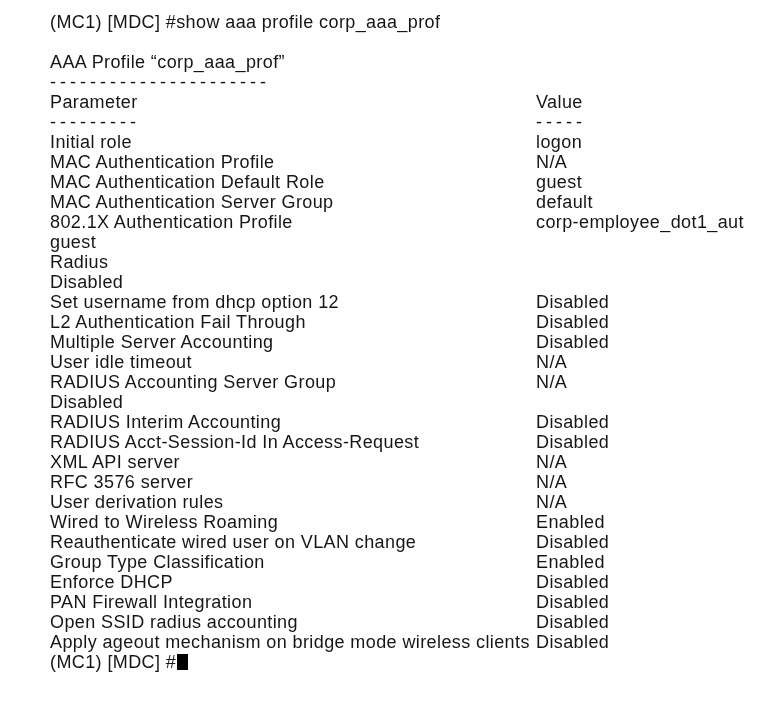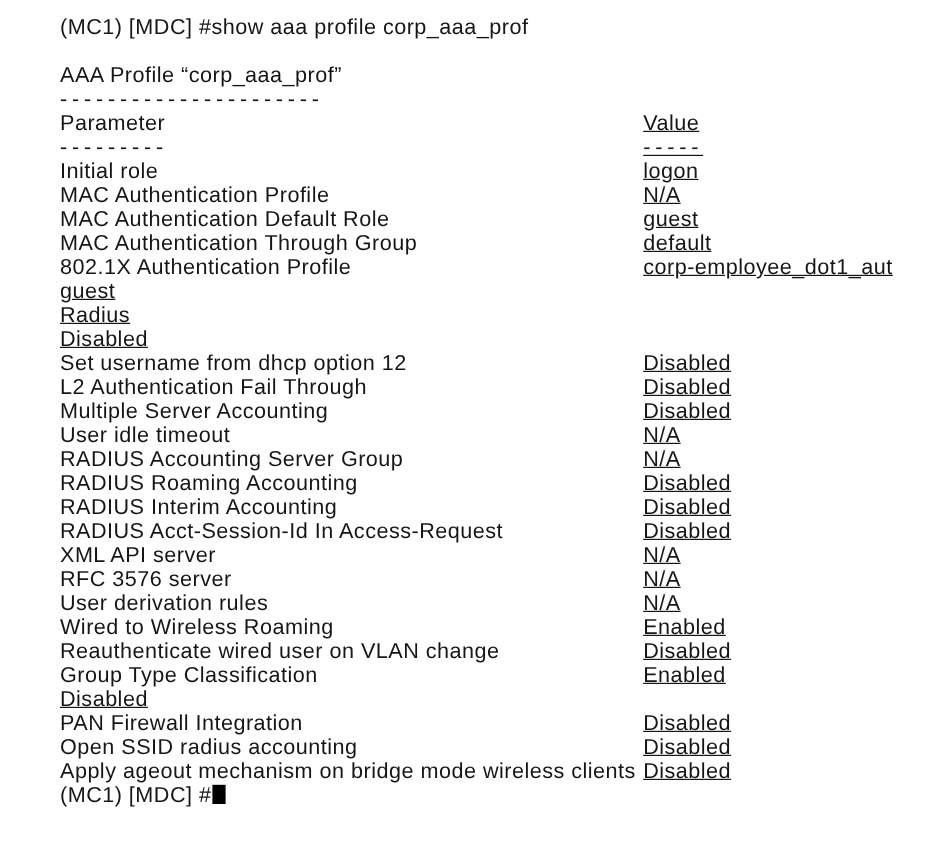--- a/index.html
+++ b/index.html
@@ -35,21 +35,20 @@
     height: 20px;
     white-space: nowrap;
   }
   .param-col {
     flex: 0 0 486px;
     width: 486px;
     overflow: visible;
   }
   .value-col {
     flex: 0 0 auto;
-    text-decoration: underline;
   }
   .dashes {
     letter-spacing: 4px;
   }
   .prompt-line {
     height: 20px;
     white-space: nowrap;
   }
   .cursor {
     display: inline-block;
@@ -96,21 +95,21 @@
     </div>
       <div class="row">
       <span class="param-col">MAC Authentication Profile</span>
       <span class="value-col">N/A</span>
     </div>
       <div class="row">
       <span class="param-col">MAC Authentication Default Role</span>
       <span class="value-col">guest</span>
     </div>
       <div class="row">
-      <span class="param-col">MAC Authentication Through Group</span>
+      <span class="param-col">MAC Authentication Server Group</span>
       <span class="value-col">default</span>
     </div>
       <div class="row">
       <span class="param-col">802.1X Authentication Profile</span>
       <span class="value-col">corp-employee_dot1_aut</span>
     </div>
       <div class="row">
       <span class="value-col">guest</span>
     </div>
       <div class="row">
@@ -133,21 +132,20 @@
     </div>
       <div class="row">
       <span class="param-col">User idle timeout</span>
       <span class="value-col">N/A</span>
     </div>
       <div class="row">
       <span class="param-col">RADIUS Accounting Server Group</span>
       <span class="value-col">N/A</span>
     </div>
       <div class="row">
-      <span class="param-col">RADIUS Roaming Accounting</span>
       <span class="value-col">Disabled</span>
     </div>
       <div class="row">
       <span class="param-col">RADIUS Interim Accounting</span>
       <span class="value-col">Disabled</span>
     </div>
       <div class="row">
       <span class="param-col">RADIUS Acct-Session-Id In Access-Request</span>
       <span class="value-col">Disabled</span>
     </div>
@@ -169,20 +167,21 @@
     </div>
       <div class="row">
       <span class="param-col">Reauthenticate wired user on VLAN change</span>
       <span class="value-col">Disabled</span>
     </div>
       <div class="row">
       <span class="param-col">Group Type Classification</span>
       <span class="value-col">Enabled</span>
     </div>
       <div class="row">
+      <span class="param-col">Enforce DHCP</span>
       <span class="value-col">Disabled</span>
     </div>
       <div class="row">
       <span class="param-col">PAN Firewall Integration</span>
       <span class="value-col">Disabled</span>
     </div>
       <div class="row">
       <span class="param-col">Open SSID radius accounting</span>
       <span class="value-col">Disabled</span>
     </div>

